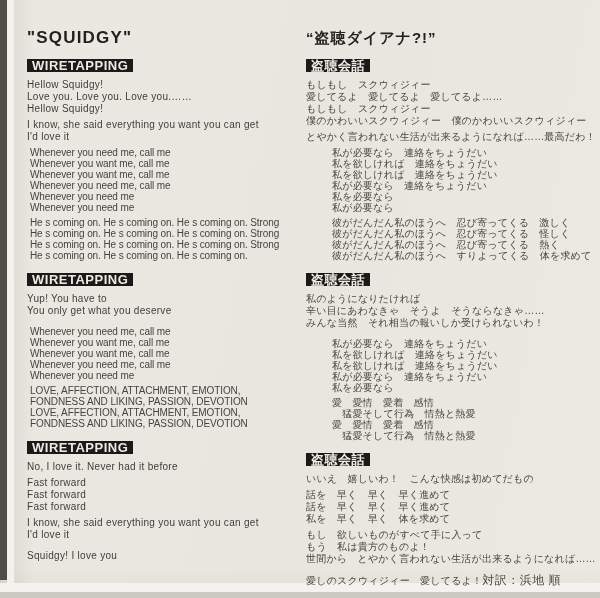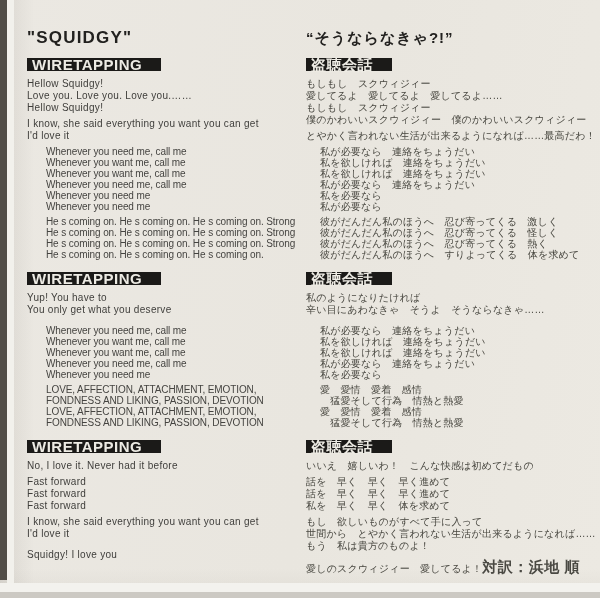--- a/index.html
+++ b/index.html
@@ -24,35 +24,35 @@
   .col-right{left:306px;width:282px;}
 
   .song-title{
     margin:0 0 8px 0;font-weight:bold;color:#22211f;letter-spacing:1.2px;
     font-size:17px;line-height:20px;
   }
   .col-right .song-title{font-size:15px;letter-spacing:1px;}
 
   .section-label{
     display:inline-block;background:#1b1a18;color:#edebe4;
-    font-size:15px;font-weight:bold;letter-spacing:0.5px;
-    padding:2px 19px 1px 5px;margin:8px 0 7px 0;line-height:10px;
+    font-size:13px;font-weight:bold;letter-spacing:0.5px;
+    padding:2px 5px 1px 5px;margin:8px 0 7px 0;line-height:10px;
   }
   .sections > .section-label:first-child{margin-top:0;}
 
   .block{margin:0 0 4px 0;}
   .block .line{font-size:10px;line-height:12px;letter-spacing:0.3px;white-space:pre;}
-  .block.indent{margin-left:19px;}
+  .block.indent{margin-left:3px;}
   .block.indent .line{line-height:11px;letter-spacing:-0.1px;color:#454441;}
   .block.extra-space{margin-top:9px;}
   .col-right .block .line{font-size:10px;letter-spacing:0.2px;color:#47463f;}
-  .col-right .block.indent{margin-left:14px;}
+  .col-right .block.indent{margin-left:26px;}
 
   .line-with-credit{display:flex;align-items:baseline;}
-  .credit{font-size:15px;color:#4a4943;letter-spacing:0.5px;padding-right:2px;font-weight:bold;}
+  .credit{font-size:12px;color:#4a4943;letter-spacing:0.5px;padding-right:2px;}
 </style>
 </head>
 <body>
 
 <div class="page">
   <div class="edge-left-dark"></div>
   <div class="edge-left-light"></div>
   <div class="edge-bottom-light"></div>
   <div class="edge-bottom-gray"></div>
 
@@ -99,21 +99,21 @@
           <div class="line">Fast forward</div>
         </div><div class="block">
           <div class="line">I know, she said everything you want you can get</div>
           <div class="line">I'd love it</div>
         </div><div class="block extra-space">
           <div class="line">Squidgy! I love you</div>
         </div></div>
   </div>
 
   <div class="col col-right">
-    <h1 class="song-title">“そうならなきゃ?!”</h1>
+    <h1 class="song-title">“盗聴ダイアナ?!”</h1>
     <div class="sections" id="sections-right"><div class="section-label">盗聴会話</div><div class="block">
           <div class="line">もしもし　スクウィジィー</div>
           <div class="line">愛してるよ　愛してるよ　愛してるよ……</div>
           <div class="line">もしもし　スクウィジィー</div>
           <div class="line">僕のかわいいスクウィジィー　僕のかわいいスクウィジィー</div>
         </div><div class="block">
           <div class="line">とやかく言われない生活が出来るようになれば……最高だわ！</div>
         </div><div class="block indent">
           <div class="line">私が必要なら　連絡をちょうだい</div>
           <div class="line">私を欲しければ　連絡をちょうだい</div>
@@ -122,38 +122,39 @@
           <div class="line">私を必要なら</div>
           <div class="line">私が必要なら</div>
         </div><div class="block indent">
           <div class="line">彼がだんだん私のほうへ　忍び寄ってくる　激しく</div>
           <div class="line">彼がだんだん私のほうへ　忍び寄ってくる　怪しく</div>
           <div class="line">彼がだんだん私のほうへ　忍び寄ってくる　熱く</div>
           <div class="line">彼がだんだん私のほうへ　すりよってくる　体を求めて</div>
         </div><div class="section-label">盗聴会話</div><div class="block">
           <div class="line">私のようになりたければ</div>
           <div class="line">辛い目にあわなきゃ　そうよ　そうならなきゃ……</div>
+          <div class="line">みんな当然　それ相当の報いしか受けられないわ！</div>
         </div><div class="block indent extra-space">
           <div class="line">私が必要なら　連絡をちょうだい</div>
           <div class="line">私を欲しければ　連絡をちょうだい</div>
           <div class="line">私を欲しければ　連絡をちょうだい</div>
           <div class="line">私が必要なら　連絡をちょうだい</div>
           <div class="line">私を必要なら</div>
         </div><div class="block indent">
           <div class="line">愛　愛情　愛着　感情</div>
           <div class="line">　猛愛そして行為　情熱と熱愛</div>
           <div class="line">愛　愛情　愛着　感情</div>
           <div class="line">　猛愛そして行為　情熱と熱愛</div>
         </div><div class="section-label">盗聴会話</div><div class="block">
           <div class="line">いいえ　嬉しいわ！　こんな快感は初めてだもの</div>
         </div><div class="block">
           <div class="line">話を　早く　早く　早く進めて</div>
           <div class="line">話を　早く　早く　早く進めて</div>
           <div class="line">私を　早く　早く　体を求めて</div>
         </div><div class="block">
           <div class="line">もし　欲しいものがすべて手に入って</div>
+          <div class="line">もう　私は貴方のものよ！</div>
           <div class="line">世間から　とやかく言われない生活が出来るようになれば……</div>
-          <div class="line">もう　私は貴方のものよ！</div>
         </div><div class="block extra-space">
           <div class="line line-with-credit"><span>愛しのスクウィジィー　愛してるよ！</span><span class="credit">対訳：浜地 順</span></div>
         </div></div>
   </div>
 </div>
 
 </body></html>

